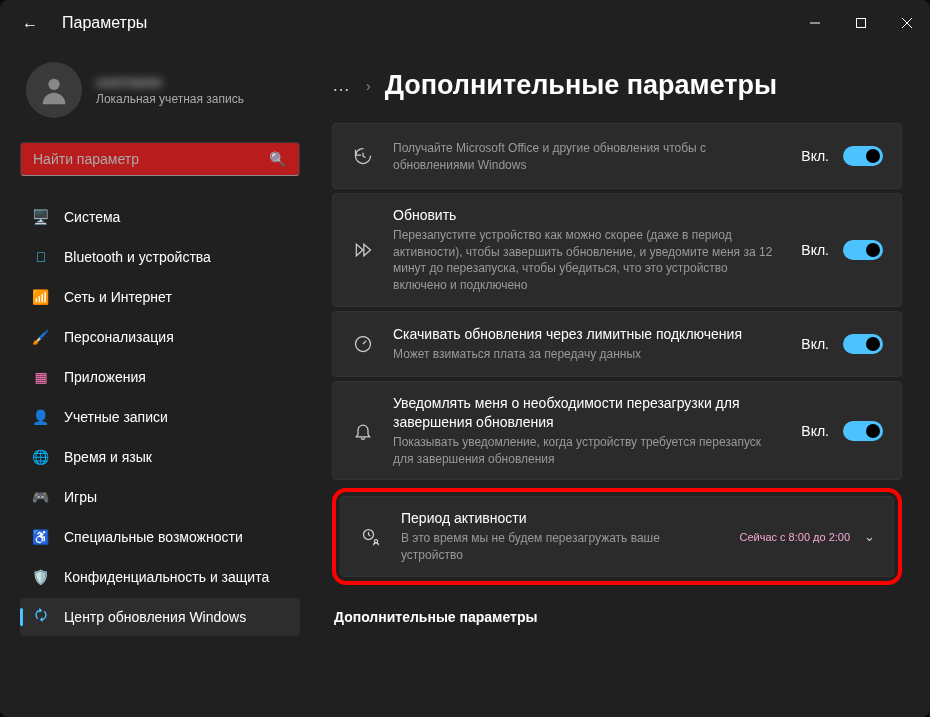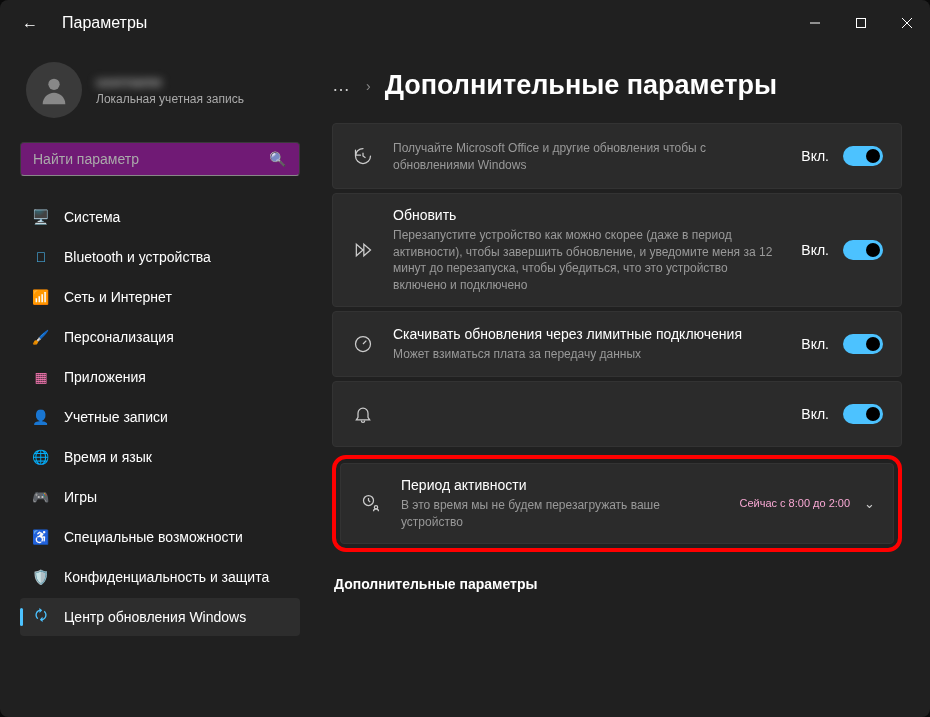--- a/index.html
+++ b/index.html
@@ -19,21 +19,21 @@
 
   
   .sidebar { width: 312px; padding: 0 12px 0 20px; display: flex; flex-direction: column; }
   .user-block { display: flex; align-items: center; gap: 14px; padding: 16px 6px 24px 6px; }
   .avatar { width: 56px; height: 56px; border-radius: 50%; background: #3a3a3a; display: flex; align-items: center; justify-content: center; }
   .avatar svg { width: 34px; height: 34px; fill: #888; }
   .user-info { display: flex; flex-direction: column; gap: 2px; }
   .user-name { color: #aaa; font-size: 14px; font-weight: 600; filter: blur(4px); }
   .user-sub { color: #aaa; font-size: 12px; }
 
-  .search-box { background: #701a75; border: 1px solid #3a3a3a; border-bottom: 1px solid #888; border-radius: 4px; height: 34px; display: flex; align-items: center; padding: 0 12px; margin-bottom: 22px; }
+  .search-box { background: #b91c1c; border: 1px solid #3a3a3a; border-bottom: 1px solid #888; border-radius: 4px; height: 34px; display: flex; align-items: center; padding: 0 12px; margin-bottom: 22px; }
   .search-box input { flex: 1; background: transparent; border: none; outline: none; color: #fff; font-size: 14px; }
   .search-box input::placeholder { color: #aaa; }
   .search-icon { color: #ccc; font-size: 14px; }
 
   .nav { display: flex; flex-direction: column; gap: 2px; }
   .nav-item { display: flex; align-items: center; gap: 14px; height: 38px; padding: 0 12px; border-radius: 4px; cursor: pointer; color: #fff; font-size: 14px; position: relative; }
   .nav-item.active { background: #2d2d2d; }
   .nav-item.active::before { content: ""; position: absolute; left: 0; top: 10px; bottom: 10px; width: 3px; background: #4cc2ff; border-radius: 2px; }
   .nav-icon { width: 18px; height: 18px; display: flex; align-items: center; justify-content: center; font-size: 14px; }
 
@@ -226,20 +226,22 @@
           </div>
         </div>
 
         <div class="card">
           <div class="card-icon">
             <svg viewBox="0 0 24 24">
                 <path d="M6 16V11a6 6 0 1 1 12 0v5l2 3H4l2-3zM10 20a2 2 0 0 0 4 0"></path>
               </svg>
           </div>
           <div class="card-body">
+            <div class="card-title">Уведомлять меня о необходимости перезагрузки для завершения обновления</div>
+            <div class="card-desc">Показывать уведомление, когда устройству требуется перезапуск для завершения обновления</div>
           </div>
           <div class="card-right">
             <span class="toggle-label">Вкл.</span>
             <div class="toggle"></div>
           </div>
         </div>
 
         <div class="highlight-wrap">
           <div class="card">
             <div class="card-icon">

